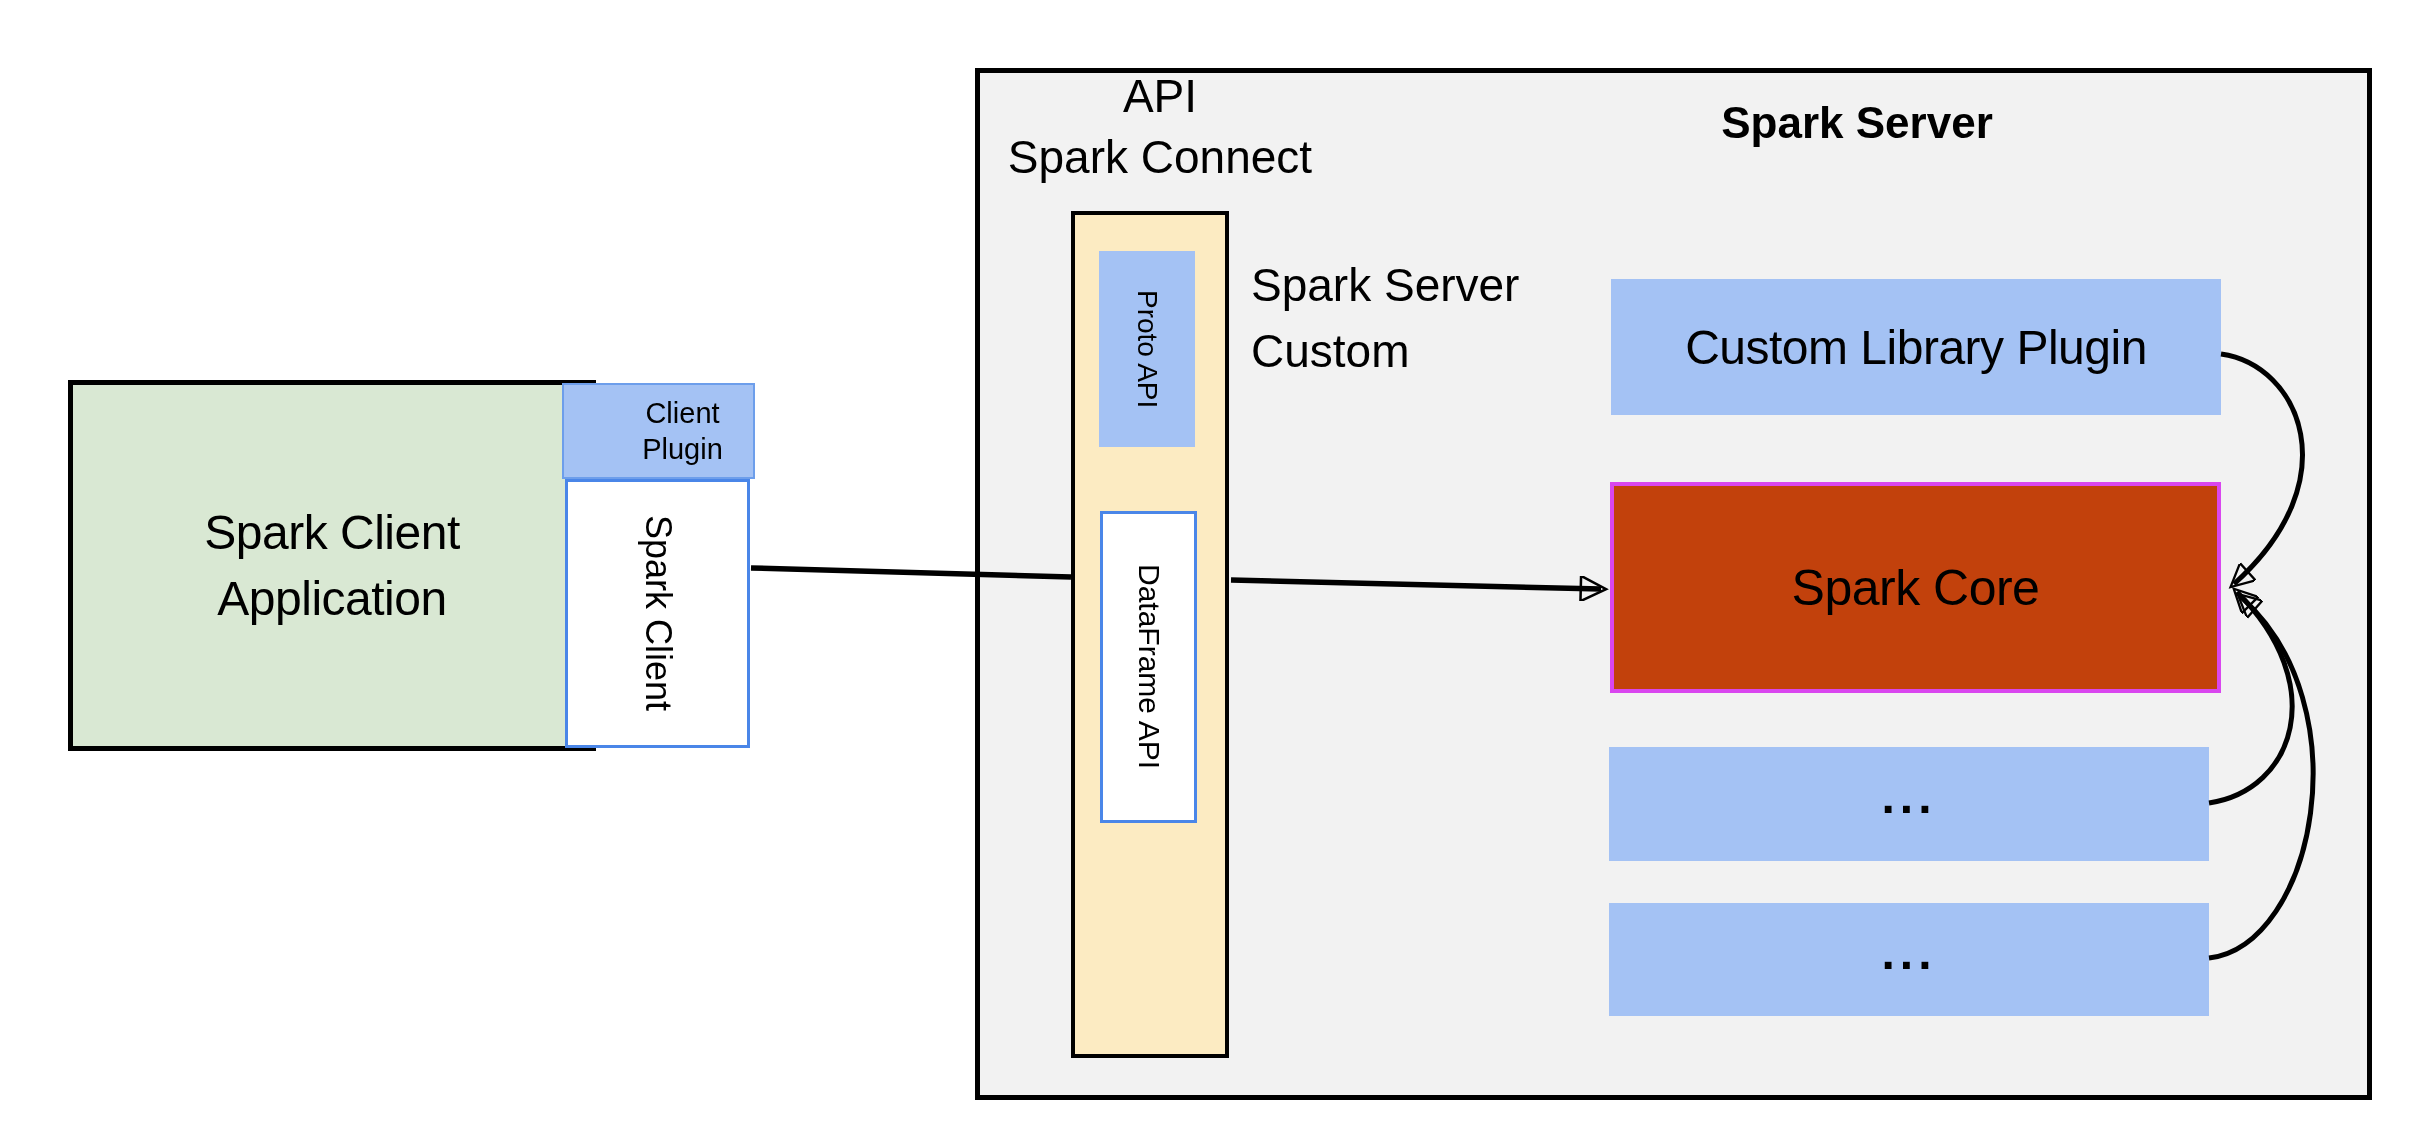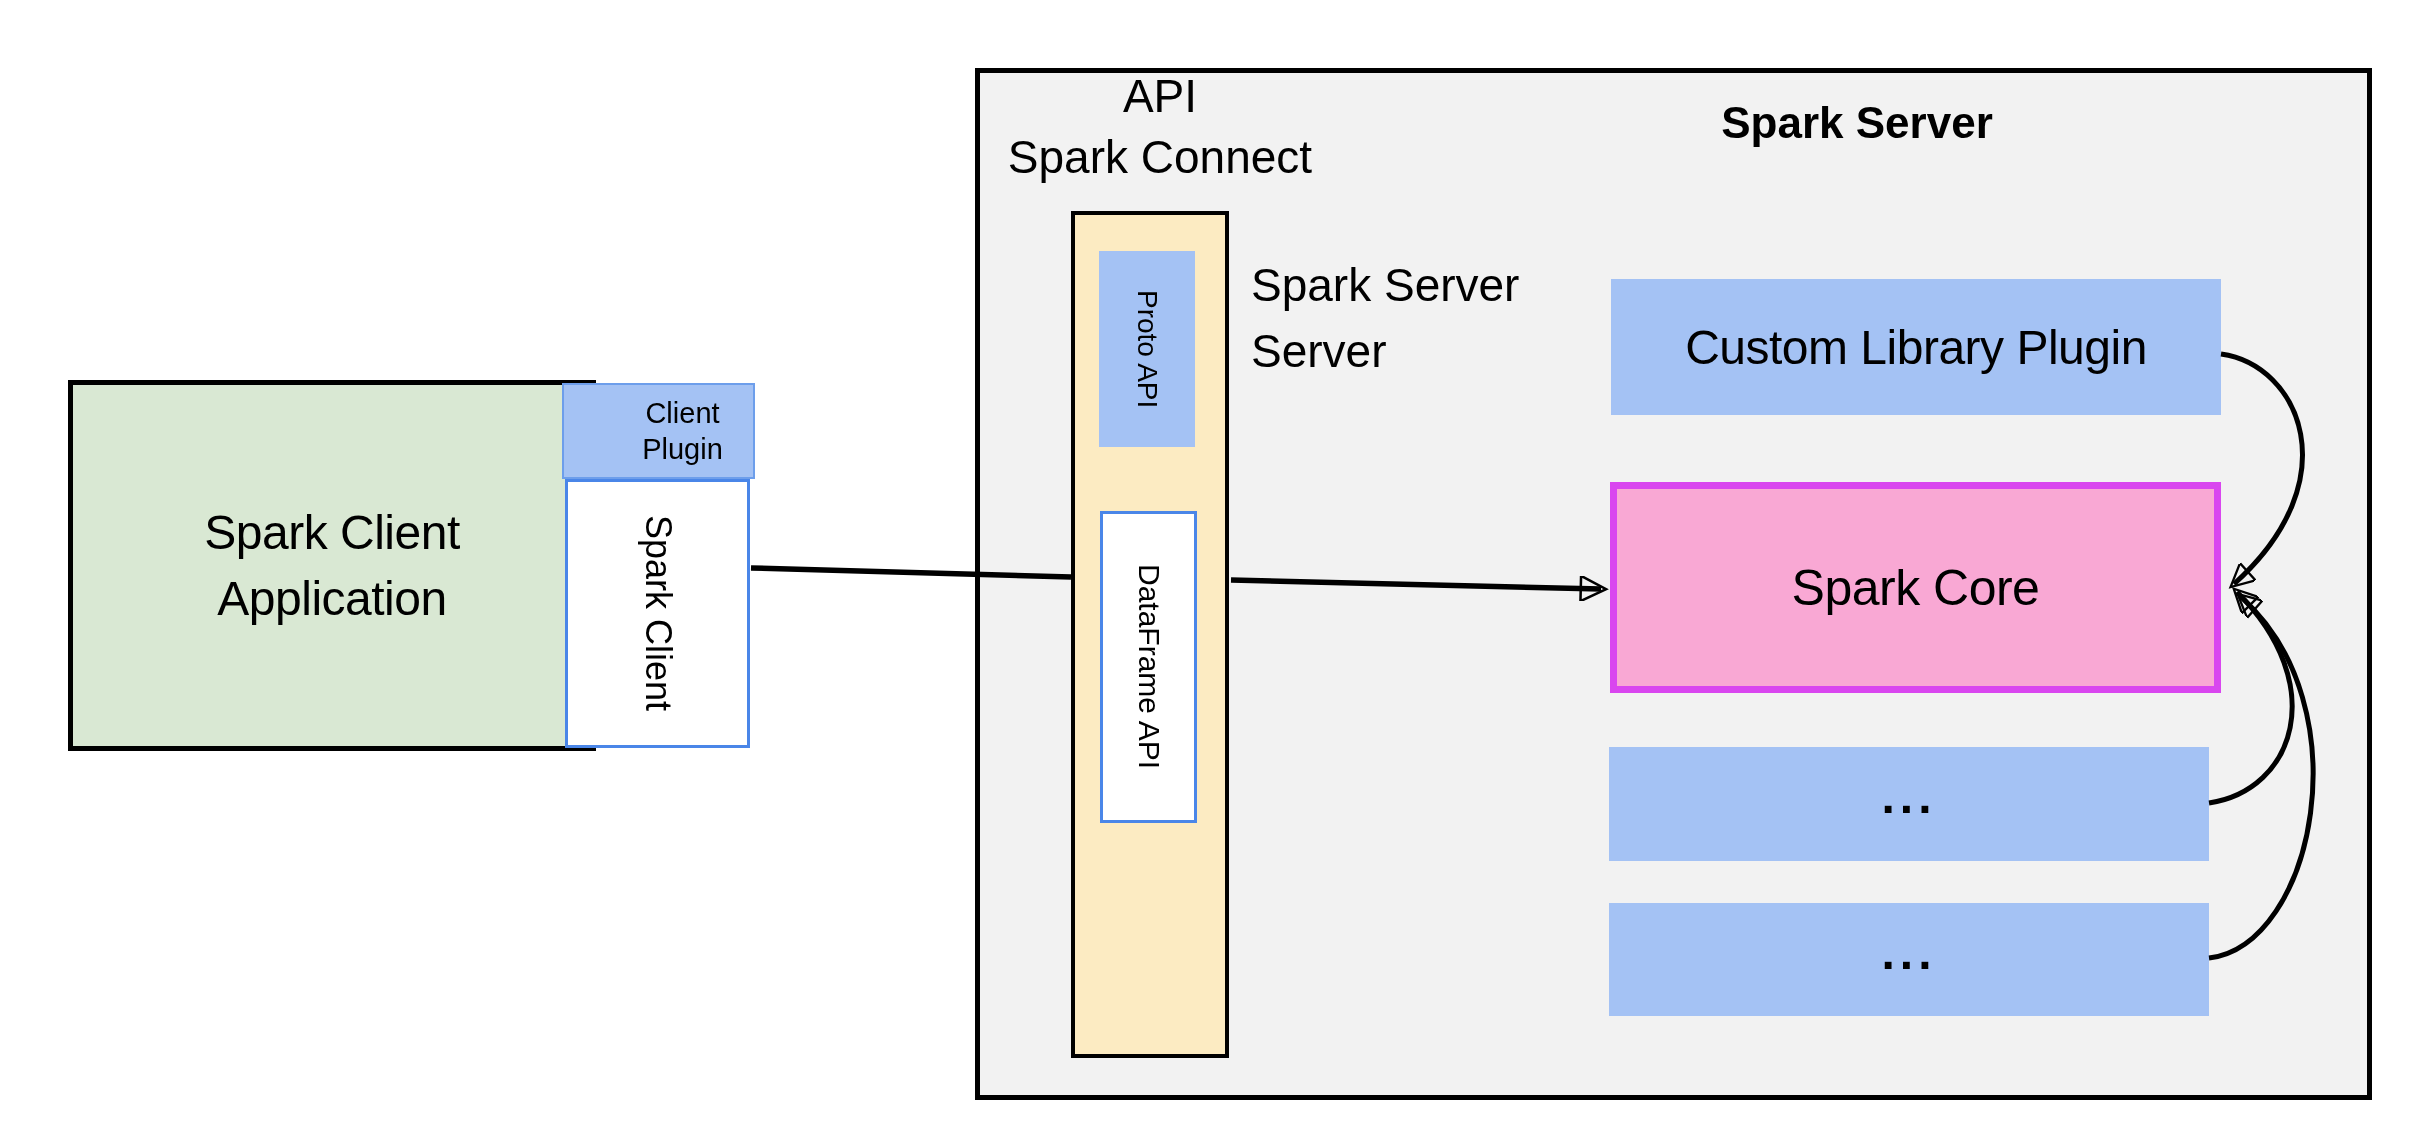--- a/index.html
+++ b/index.html
@@ -51,21 +51,21 @@
     background:#ffffff;border:3px solid #4A86E8;
     z-index:2;
   }
   .plugin-box{
     left:1611px;top:279px;width:610px;height:136px;
     background:#A4C2F4;
     z-index:1;
   }
   .core-box{
     left:1610px;top:482px;width:611px;height:211px;
-    background:#f9a8d4;border:7px solid #d946ef;
+    background:#c2410c;border:4px solid #d946ef;
     z-index:1;
   }
   .module-box-1{
     left:1609px;top:747px;width:600px;height:114px;
     background:#A4C2F4;
     z-index:1;
   }
   .module-box-2{
     left:1609px;top:903px;width:600px;height:113px;
     background:#A4C2F4;
@@ -143,21 +143,21 @@
   <div class="abs proto-box center">
     <div class="vtext v-proto">Proto  API</div>
   </div>
 
   <div class="abs dataframe-box center">
     <div class="vtext v-dataframe">DataFrame API</div>
   </div>
 
   <div class="abs server-lib-label">
     <div>Spark Server</div>
-    <div>Server</div>
+    <div>Custom</div>
   </div>
 
   <div class="abs plugin-box center">
     <div class="plugin-label">Custom Library Plugin</div>
   </div>
 
   <div class="abs core-box center">
     <div class="core-label">Spark Core</div>
   </div>
 

